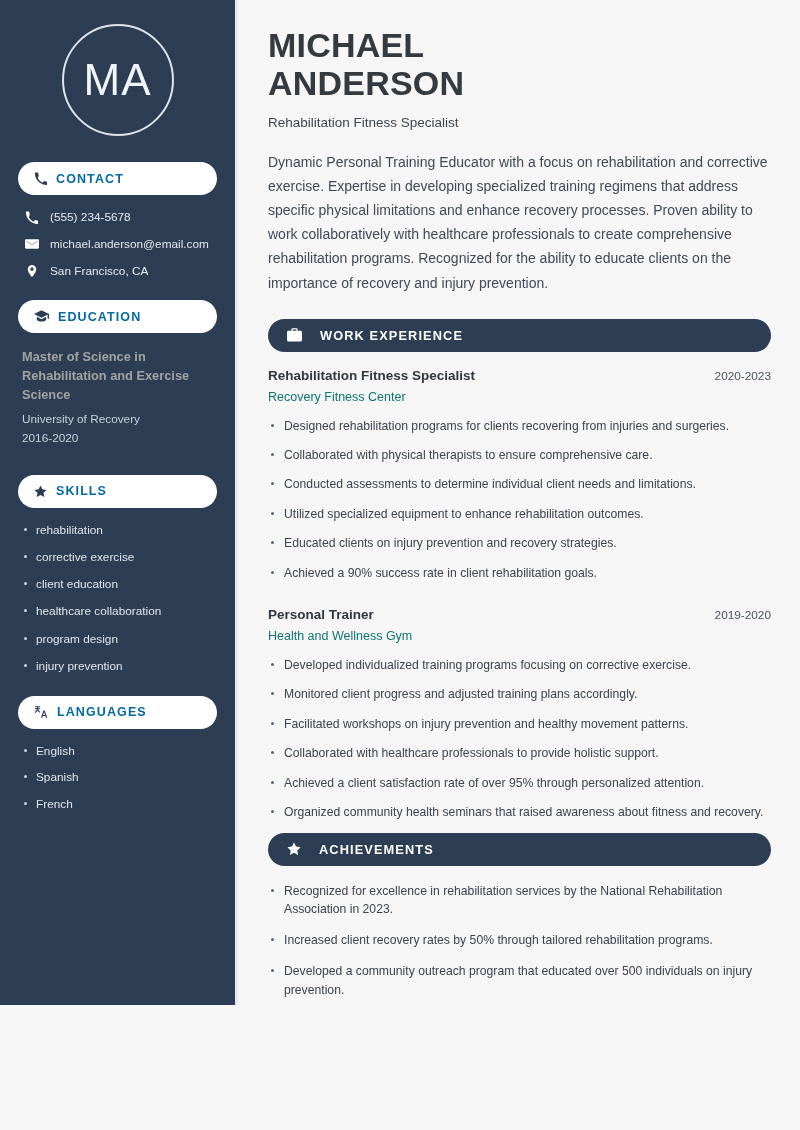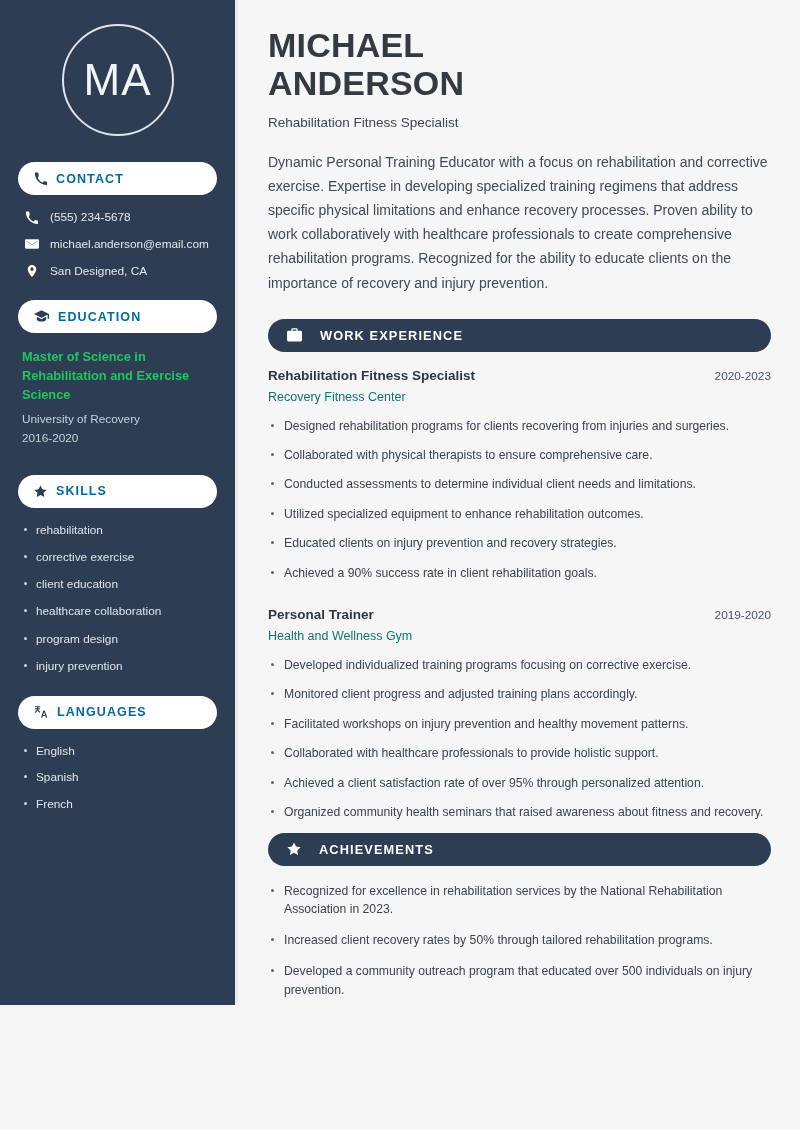--- a/index.html
+++ b/index.html
@@ -65,21 +65,21 @@
     color: #e4e8ed;
   }
   .contact-row .ic { width: 15px; display: flex; justify-content: center; color: #ffffff; flex: 0 0 15px; }
   .contact-row .ic svg { display: block; }
 
   .edu-block { padding: 0 4px; margin-bottom: 26px; }
   .edu-degree {
     font-size: 12.8px;
     font-weight: bold;
     line-height: 1.48;
-    color: #22c55e;
+    color: #a3a3a3;
     margin-bottom: 5px;
   }
   .edu-school { font-size: 11.8px; color: #c9d2dc; line-height: 1.65; }
   .edu-years { font-size: 11.8px; color: #c9d2dc; line-height: 1.65; }
 
   .side-list { list-style: none; padding: 0 4px; margin-bottom: 22px; }
   .side-list li {
     position: relative;
     padding-left: 14px;
     font-size: 11.8px;
@@ -206,21 +206,21 @@
             </svg>
         </span>
         <span>michael.anderson@email.com</span>
       </div>
       <div class="contact-row">
         <span class="ic">
           <svg width="12" height="14" viewBox="0 0 24 24" fill="currentColor">
               <path d="M12 0C7.3 0 3.5 3.8 3.5 8.5 3.5 15 12 24 12 24s8.5-9 8.5-15.5C20.5 3.8 16.7 0 12 0zm0 11.6c-1.8 0-3.2-1.4-3.2-3.2S10.2 5.2 12 5.2s3.2 1.4 3.2 3.2-1.4 3.2-3.2 3.2z"></path>
             </svg>
         </span>
-        <span>San Designed, CA</span>
+        <span>San Francisco, CA</span>
       </div>
     </div>
 
     <div class="pill">
       <span class="ic">
         <svg width="15" height="13" viewBox="0 0 24 20" fill="currentColor">
             <path d="M12 0L0 6l12 6 9.8-4.9v6.4h2.2V6L12 0z"></path>
             <path d="M4.5 10.5v4.2c0 1.6 3.4 3.3 7.5 3.3s7.5-1.7 7.5-3.3v-4.2L12 14.3l-7.5-3.8z"></path>
           </svg>
       </span>

